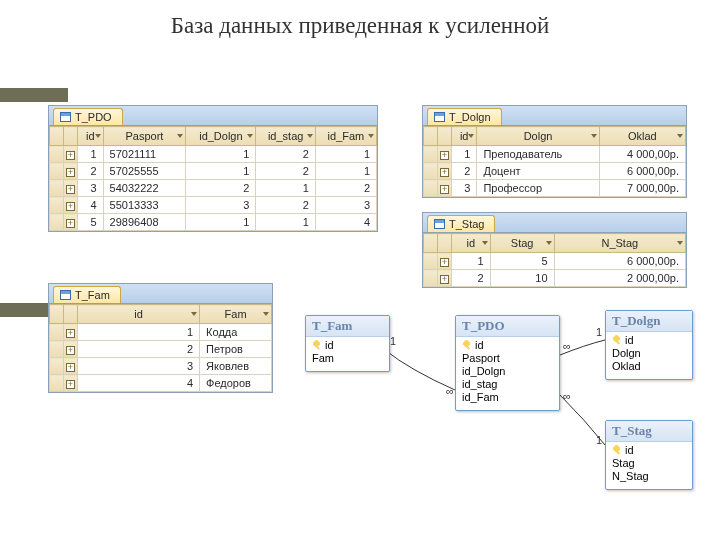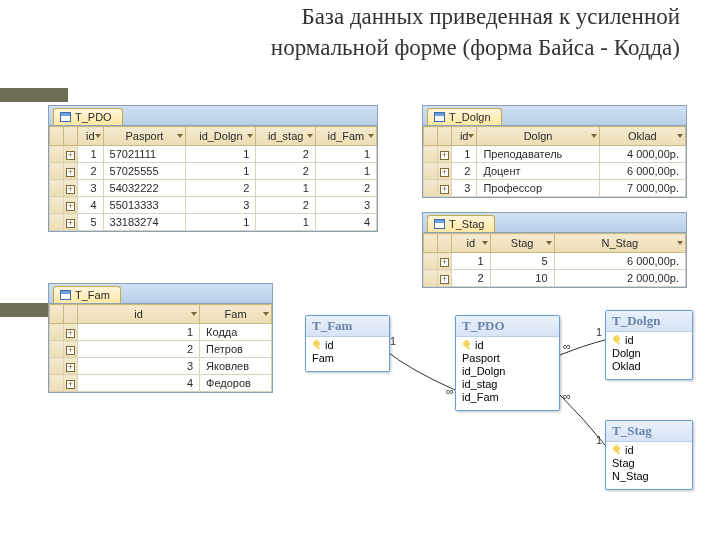--- a/index.html
+++ b/index.html
@@ -6,25 +6,25 @@
   body {
     margin: 0;
     width: 720px;
     height: 540px;
     font-family: "Segoe UI", Tahoma, sans-serif;
     background: #fff;
     position: relative;
     overflow: hidden;
   }
   .title {
-    text-align: right;
+    text-align: center;
     font-family: "Times New Roman", serif;
     font-size: 23px;
     color: #333;
-    padding: 1px 40px 4px;
+    padding: 10px 40px 4px;
     line-height: 1.35;
   }
   .stripe {
     position: absolute;
     left: 0; top: 88px;
     width: 68px; height: 14px;
     background: #6e6e56;
   }
   .bullet {
     position: absolute;
@@ -150,21 +150,20 @@
     transform: rotate(45deg);
   }
   svg.lines { position:absolute; left:0; top:0; width:100%; height:100%; }
   .ll { font-size: 11px; fill:#333; font-family: sans-serif; }
 </style>
 </head>
 <body>
 
 <div class="title">
   <span>База данных приведенная к усиленной</span><br>
-  <span>нормальной форме  (форма Байса - Кодда)</span>
 </div>
 <div class="stripe"></div>
 <div class="bullet"></div>
 <div class="stripe2"></div>
 
 <div class="panel" id="p-pdo">
   <div class="tabbar">
       <div class="tab">
         <span class="tbl-icon"></span>
         <span>T_PDO</span>
@@ -216,21 +215,21 @@
           <td class="num">4</td>
           <td>55013333</td>
           <td class="num">3</td>
           <td class="num">2</td>
           <td class="num">3</td>
         </tr>
         <tr>
           <td class="sel"></td>
           <td class="sel"><span class="plus">+</span></td>
           <td class="num">5</td>
-          <td>33183274</td>
+          <td>29896408</td>
           <td class="num">1</td>
           <td class="num">1</td>
           <td class="num">4</td>
         </tr>
       </tbody>
   </table>
 </div>
 
 <div class="panel" id="p-dolgn">
   <div class="tabbar">

